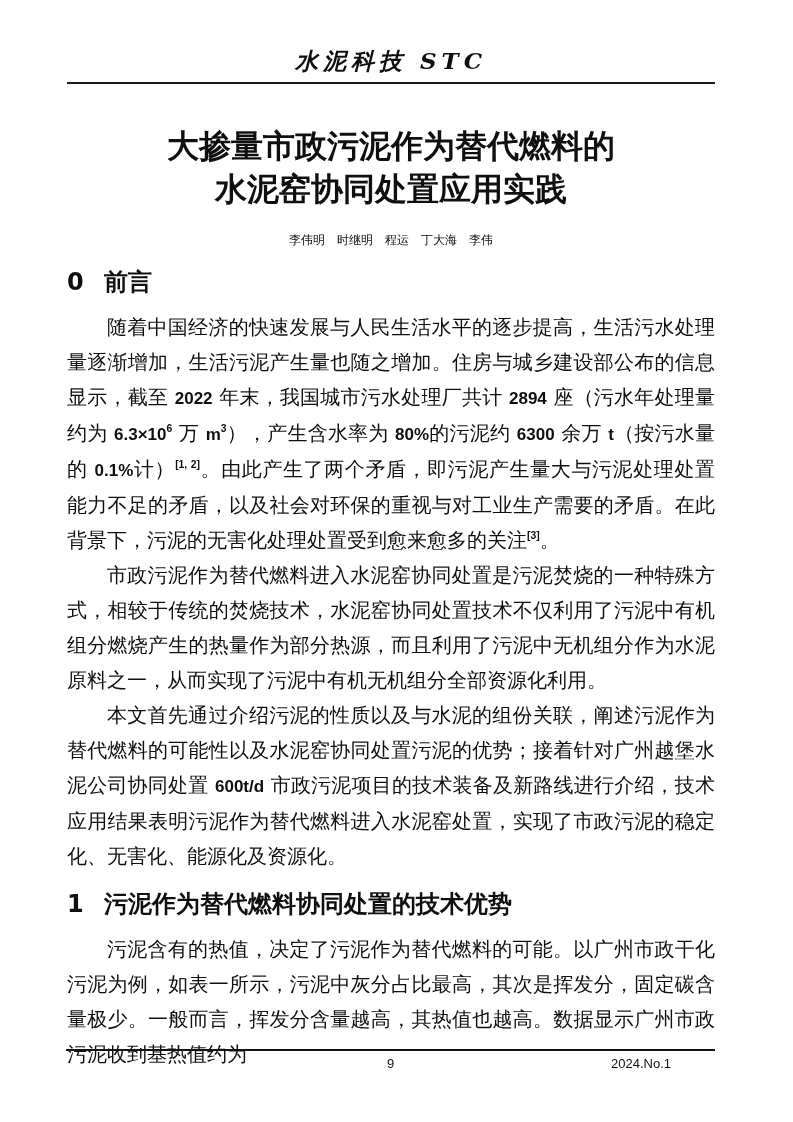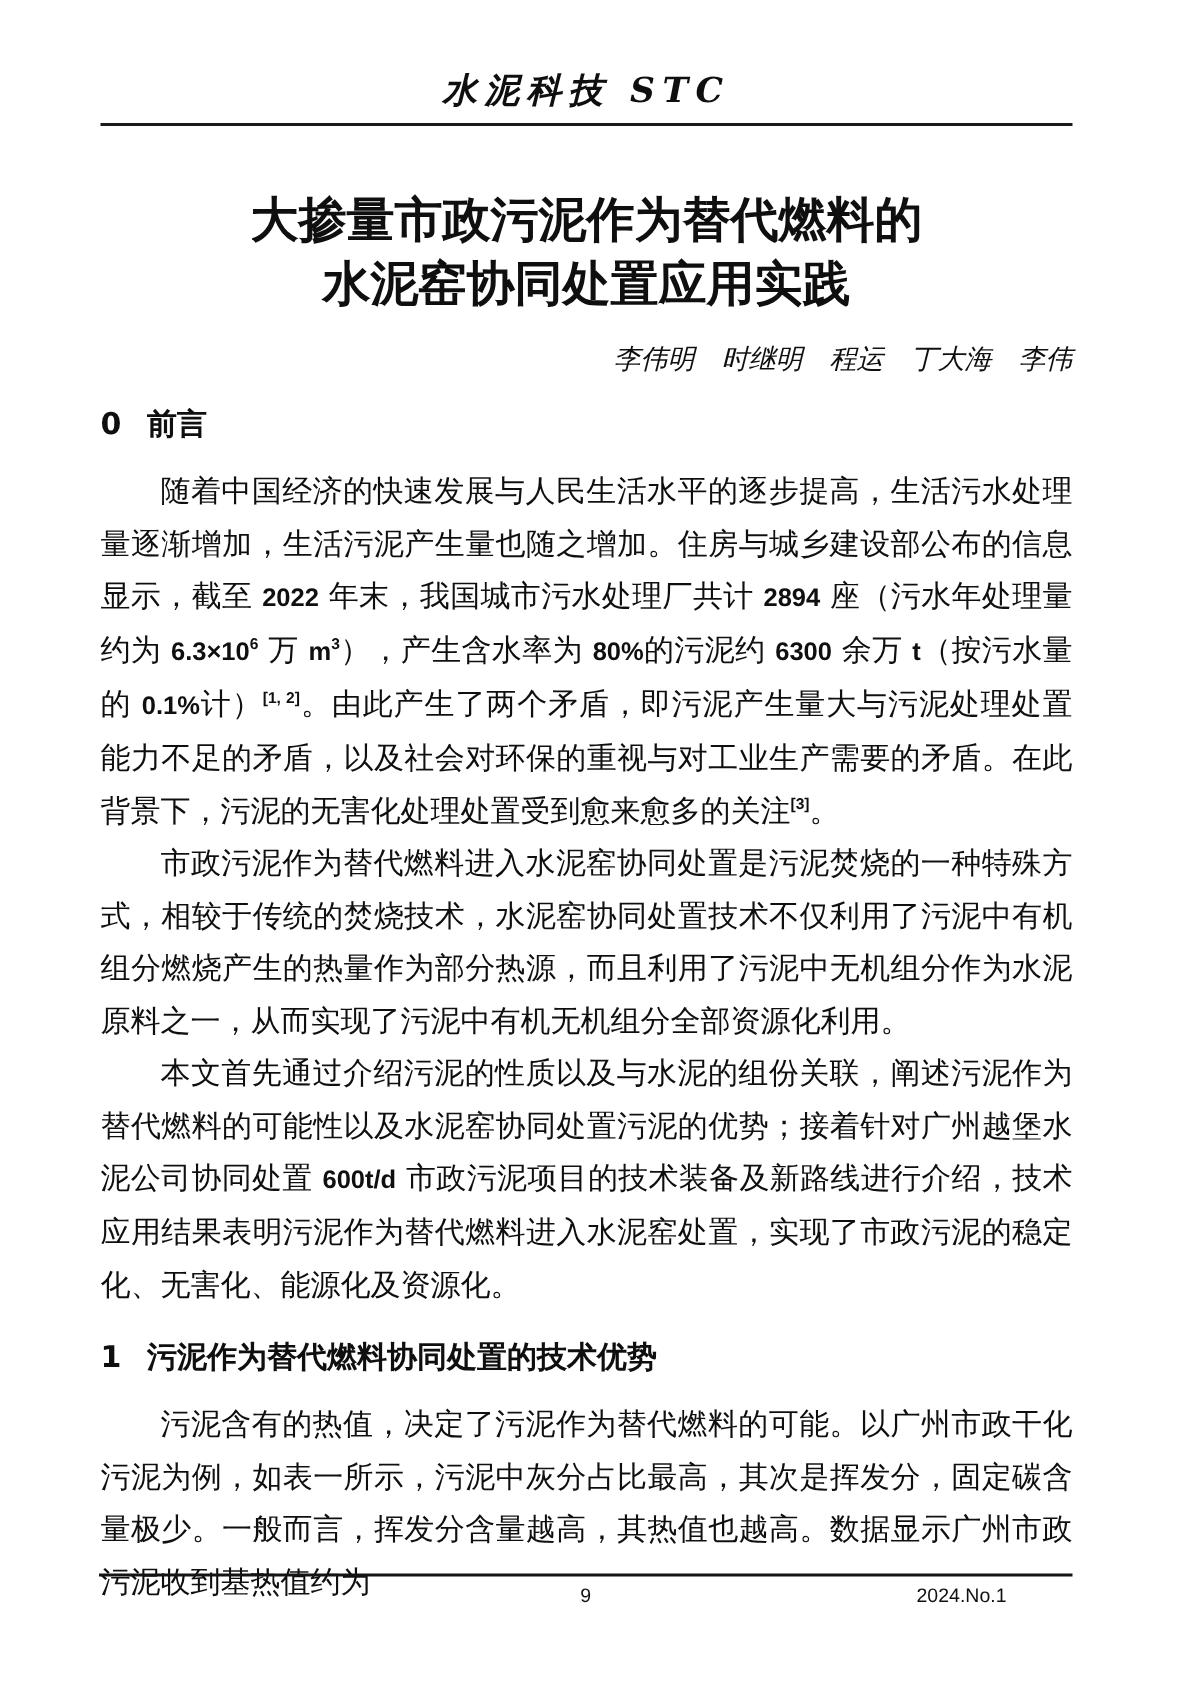--- a/index.html
+++ b/index.html
@@ -37,39 +37,38 @@
     font-family: "DejaVu Sans", "Liberation Sans", sans-serif;
     font-weight: 700;
     font-size: 32px;
     line-height: 43px;
   }
   .title-line { display: block; }
 
   
   .authors {
     margin-top: 17px;
-    text-align: right;
-    font-style: italic;
-    font-size: 18px;
+    text-align: center;
+    font-size: 12px;
     line-height: 24px;
   }
   .affiliation {
     margin-top: 3px;
     text-align: center;
     font-style: italic;
     font-size: 19px;
     line-height: 28px;
   }
 
   
   .sec-heading {
     margin: 16px 0 14px 0;
     font-family: "DejaVu Sans", "Liberation Sans", sans-serif;
     font-weight: 700;
-    font-size: 20px;
+    font-size: 24px;
     line-height: 28px;
   }
   .sec-num { margin-right: 0.85em; }
 
   
   .par {
     margin: 0;
     font-size: 20px;
     line-height: 35px;
     text-align: justify;

